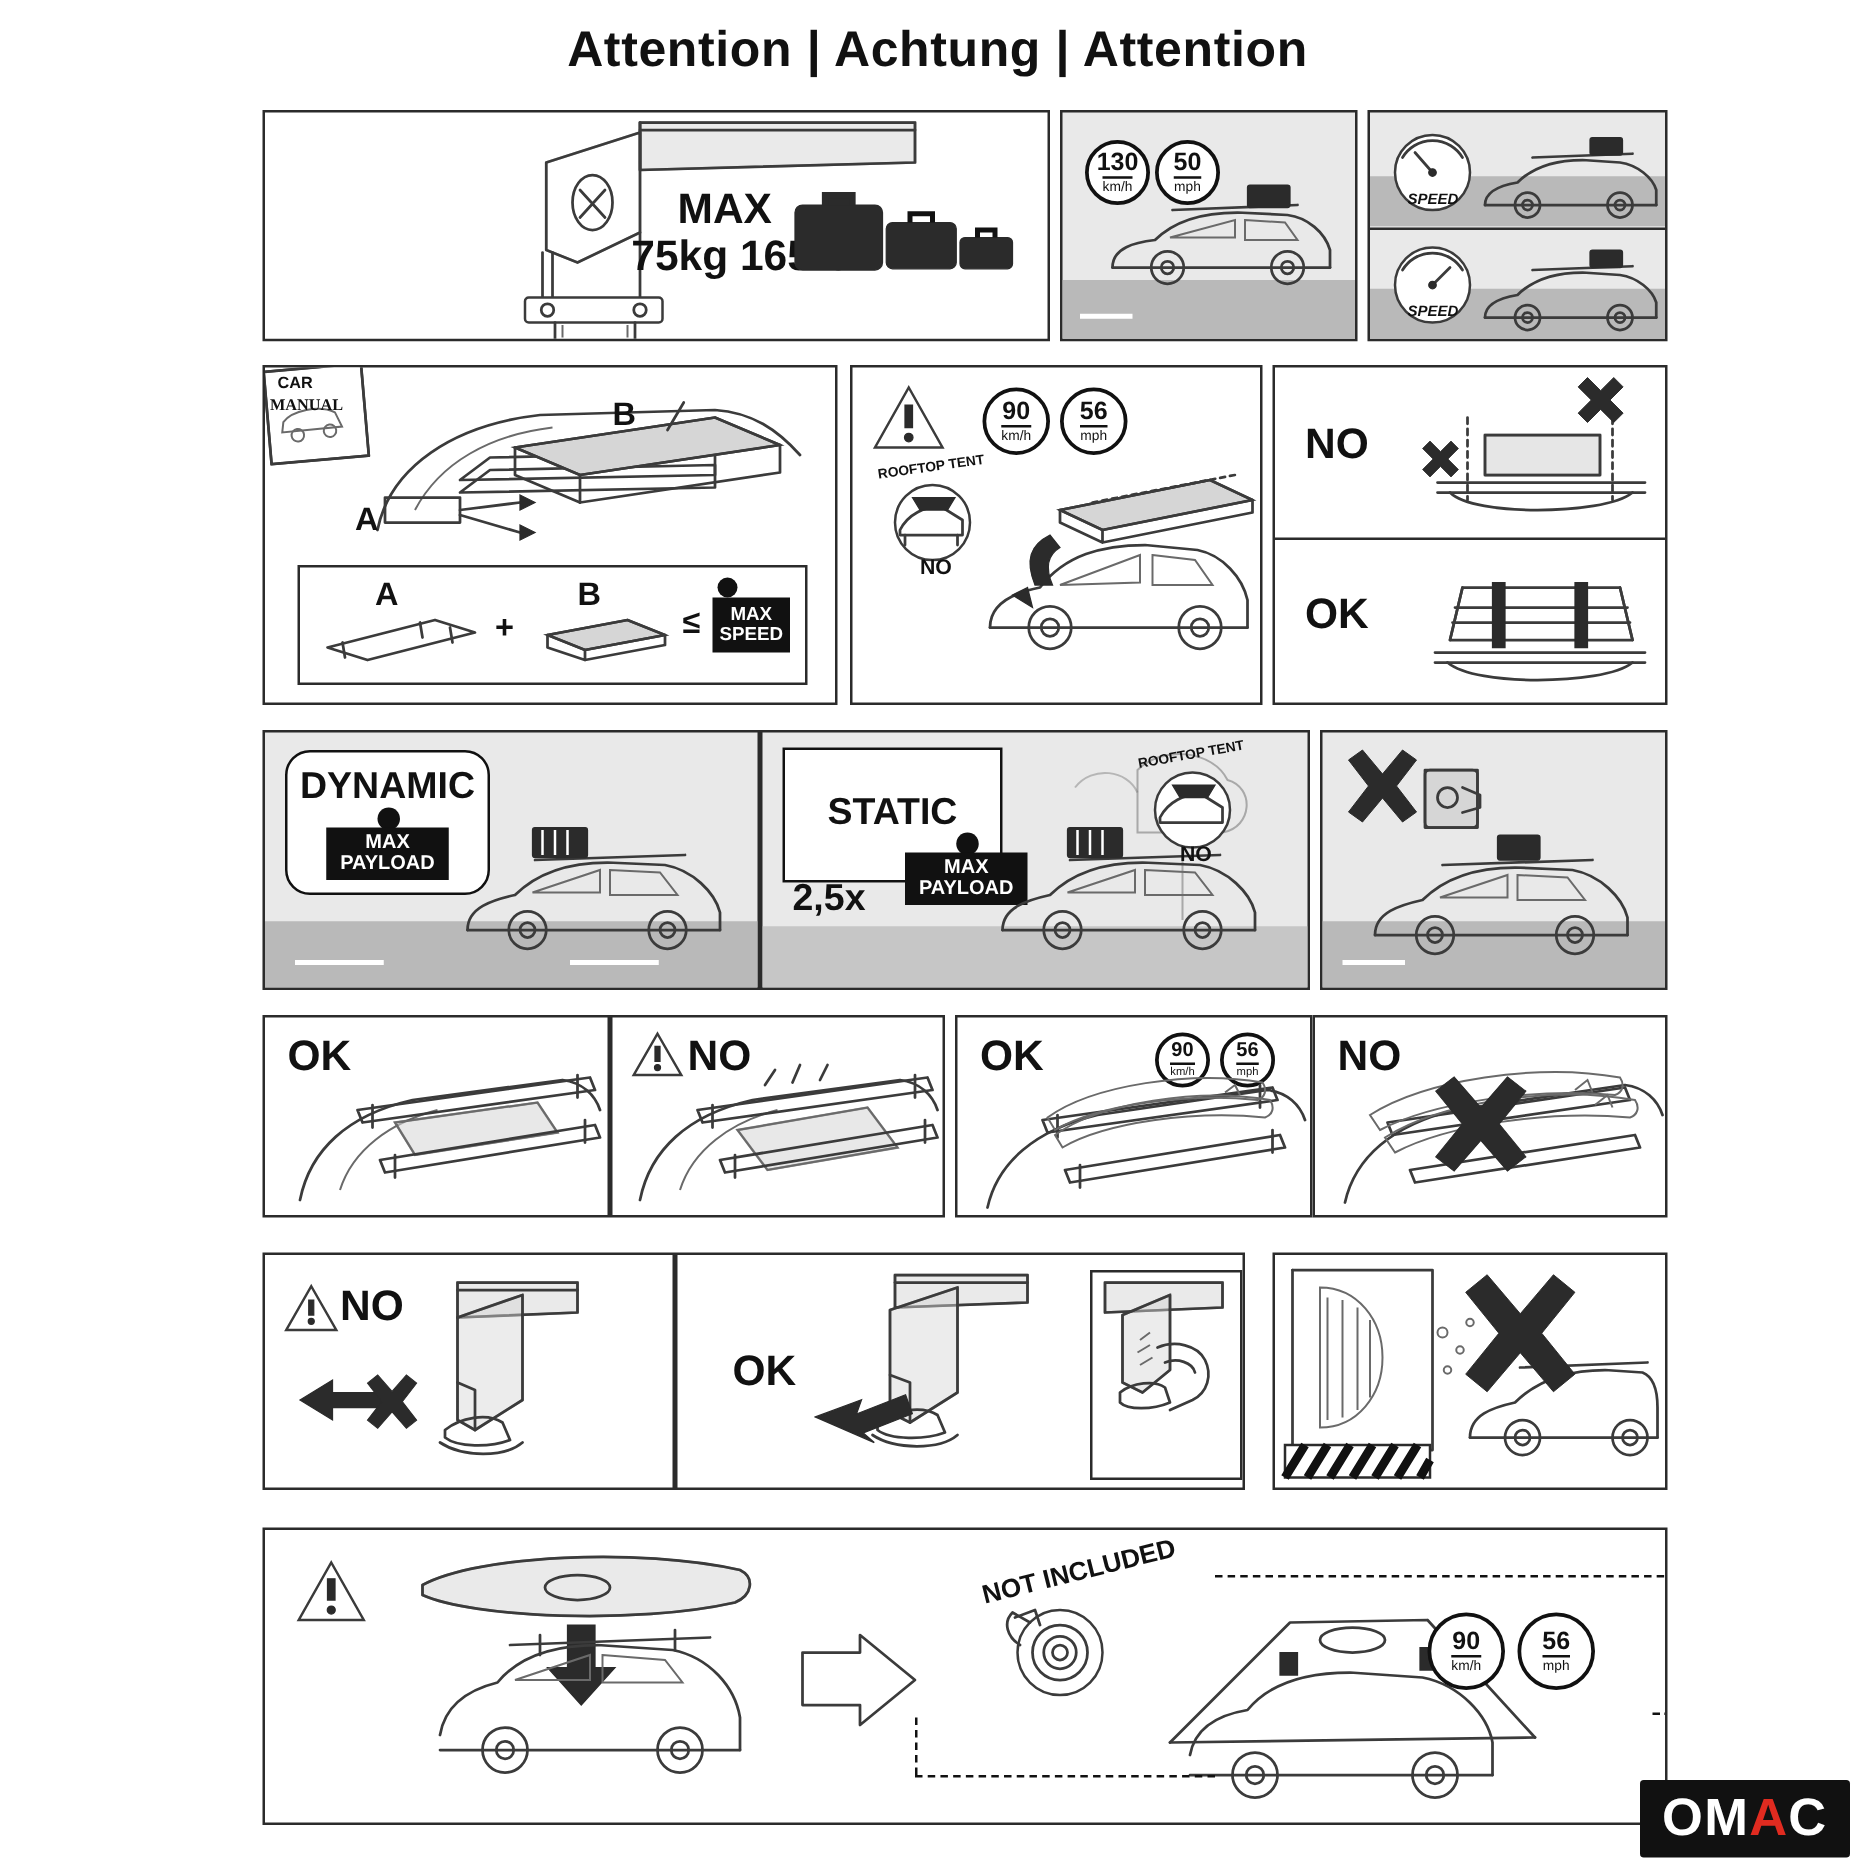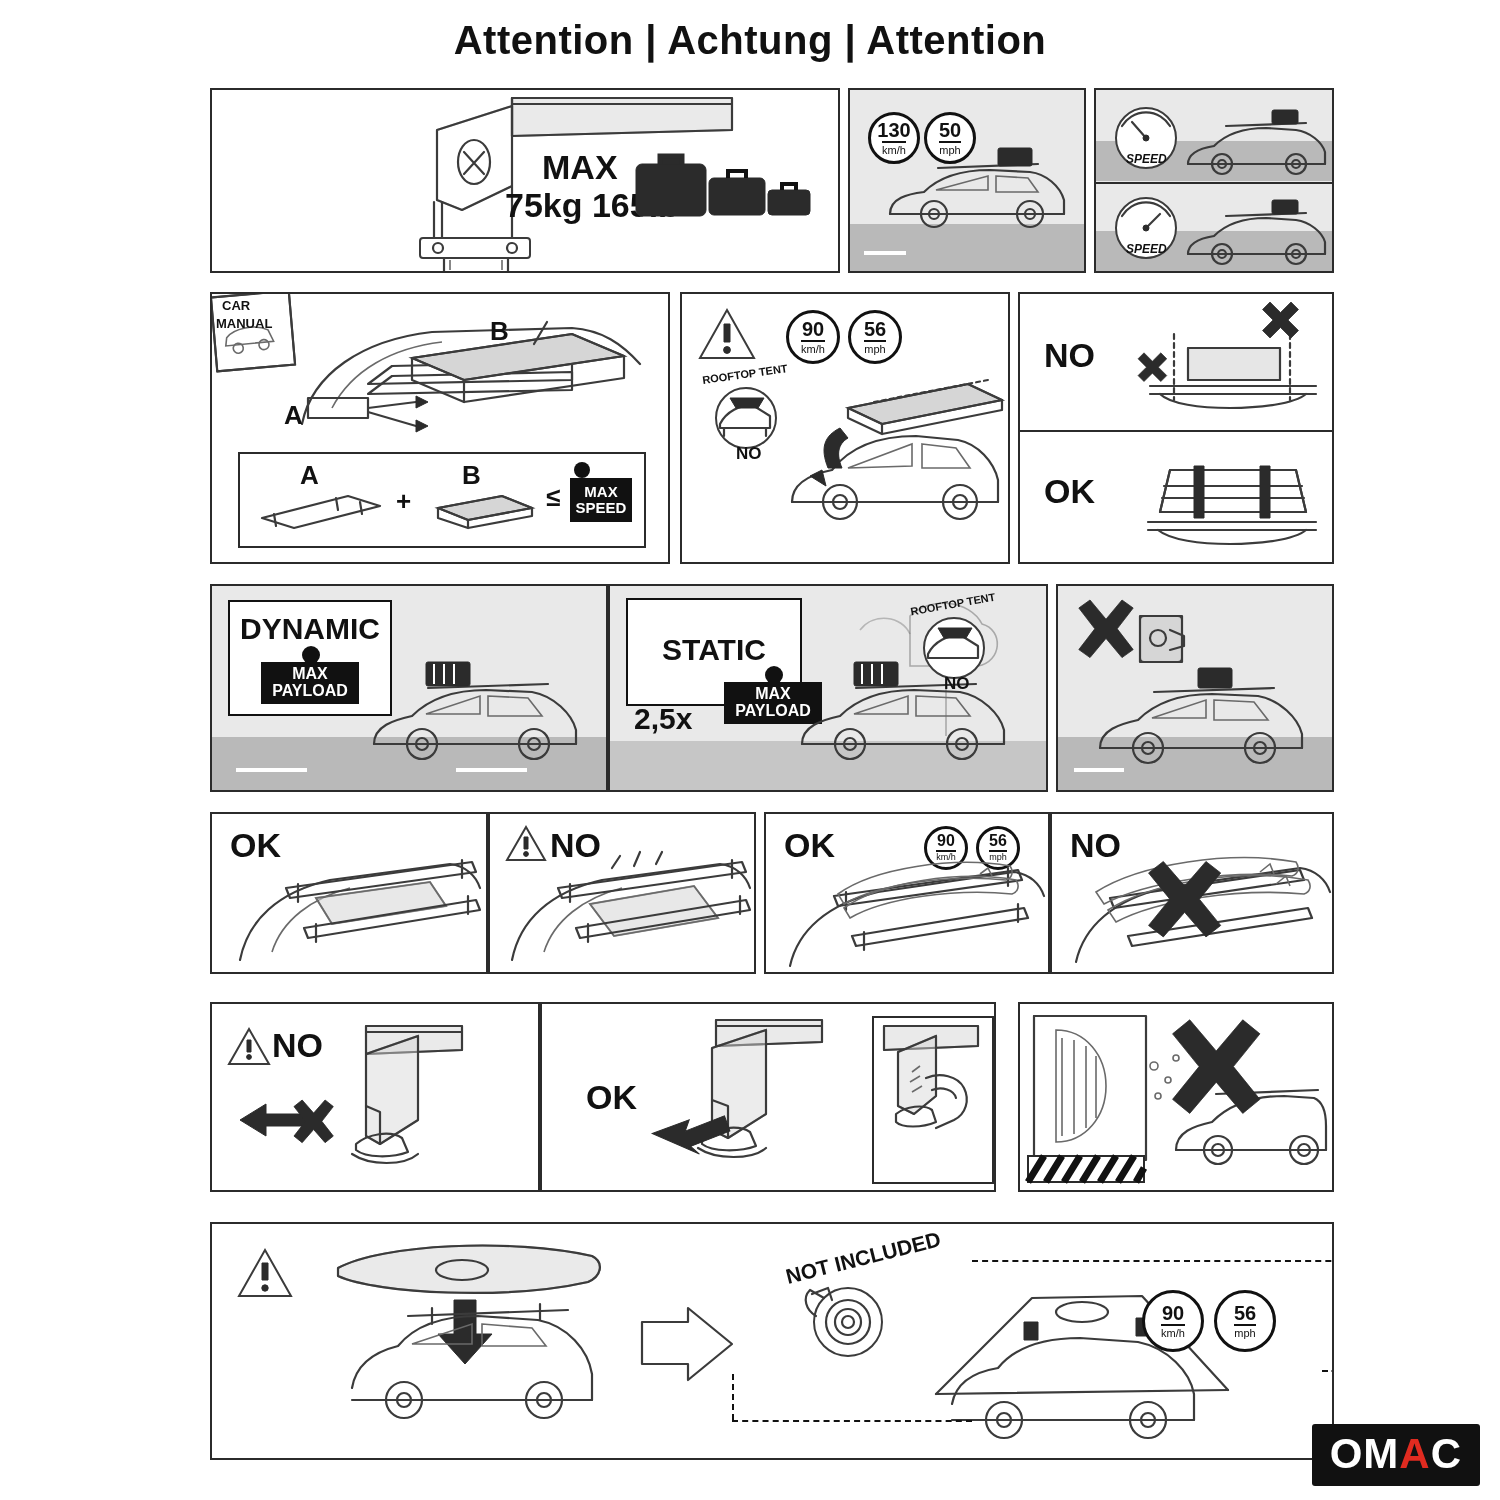--- a/index.html
+++ b/index.html
@@ -199,21 +199,21 @@
 
   <div style="position:absolute;left:-14px;top:-8px;">
     <svg width="110" height="100" viewBox="0 0 110 100">
       <path class="fillwhite" d="M18 6 L96 10 L92 84 L14 80 Z" transform="rotate(-8 55 45)"></path>
       <path class="o" d="M18 6 L96 10 L92 84 L14 80 Z" transform="rotate(-8 55 45)"></path>
       <path class="o-thin" d="M28 48 C36 40 58 38 70 46 L74 58 L26 56 Z" transform="rotate(-8 55 45)"></path>
       <circle class="o-thin" cx="38" cy="60" r="5" transform="rotate(-8 55 45)"></circle>
       <circle class="o-thin" cx="64" cy="60" r="5" transform="rotate(-8 55 45)"></circle>
     </svg>
     <div class="lbl sm" style="left:24px;top:12px;">CAR</div>
-    <div class="lbl sm" style="left:18px;top:30px;">MANUAL</div>
+    <div class="lbl sm" style="left:18px;top:30px;font-family:Liberation Serif, serif;">MANUAL</div>
   </div>
 
   <div style="position:absolute;left:26px;top:158px;width:404px;height:92px;border:2px solid #2b2b2b;">
     <div class="lbl med" style="left:60px;top:6px;">A</div>
     <svg style="position:absolute;left:16px;top:34px;" width="130" height="44" viewBox="0 0 130 44">
       <path class="o" d="M6 30 L92 8 L124 18 L38 40 Z"></path>
       <path class="o" d="M18 26 L20 38 M80 10 L82 22 M104 14 L106 26"></path>
     </svg>
     <div class="lbl med" style="left:156px;top:32px;">+</div>
     <div class="lbl med" style="left:222px;top:6px;">B</div>
@@ -295,21 +295,21 @@
     <path class="filldark" d="M130 26 h10 v52 h-10 z"></path>
     <path class="o" d="M18 82 L186 82 M18 90 L186 90"></path>
     <path class="o" d="M28 90 C40 100 70 104 100 104 C130 104 164 100 176 90"></path>
   </svg>
 </div>
 
 <div class="panel gray" style="left:210px;top:584px;width:398px;height:208px;">
   <div class="road"></div>
   <div class="roadline"></div>
   <div class="roadline2"></div>
-  <div class="whitecard" style="left:16px;top:14px;width:160px;height:112px;">
+  <div class="whitecard" style="left:16px;top:14px;width:160px;height:112px;border-radius:20px;">
     <div class="lbl big" style="position:relative;left:0;top:0;font-size:30px;margin-bottom:6px;">DYNAMIC</div>
     <div style="position:relative;width:110px;height:52px;">
       <div style="position:absolute;left:47px;top:-6px;width:18px;height:18px;border-radius:50%;background:#111;"></div>
       <div class="blacklabel" style="position:absolute;left:6px;top:10px;width:98px;height:42px;font-size:16px;">
         <div>MAX</div>
         <div>PAYLOAD</div>
       </div>
     </div>
   </div>
   <svg style="position:absolute;left:150px;top:76px;" width="250" height="110" viewBox="0 0 250 110">

